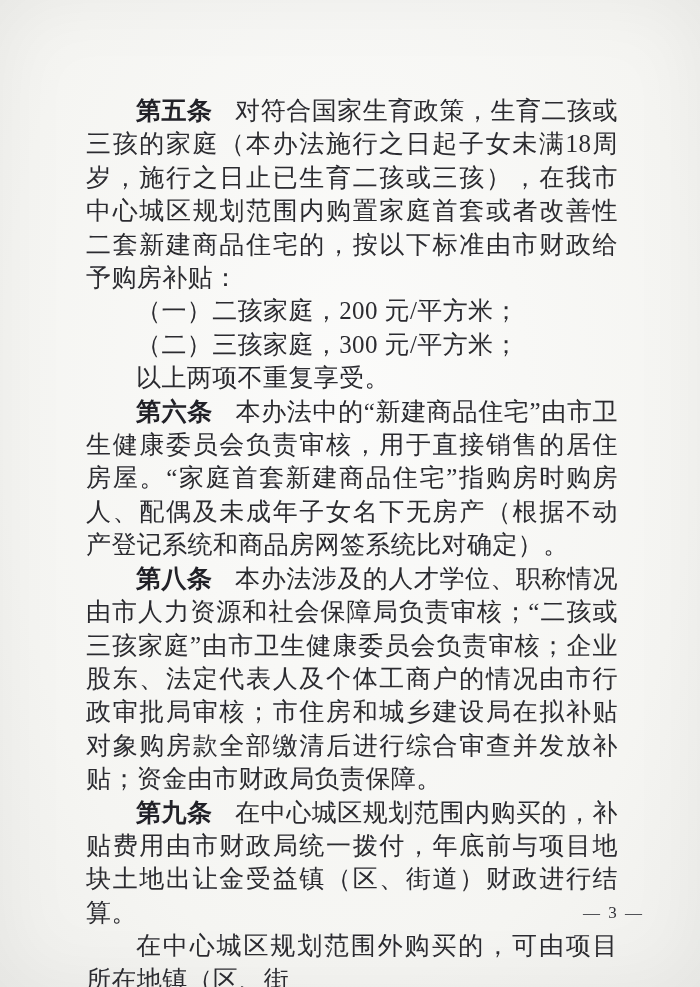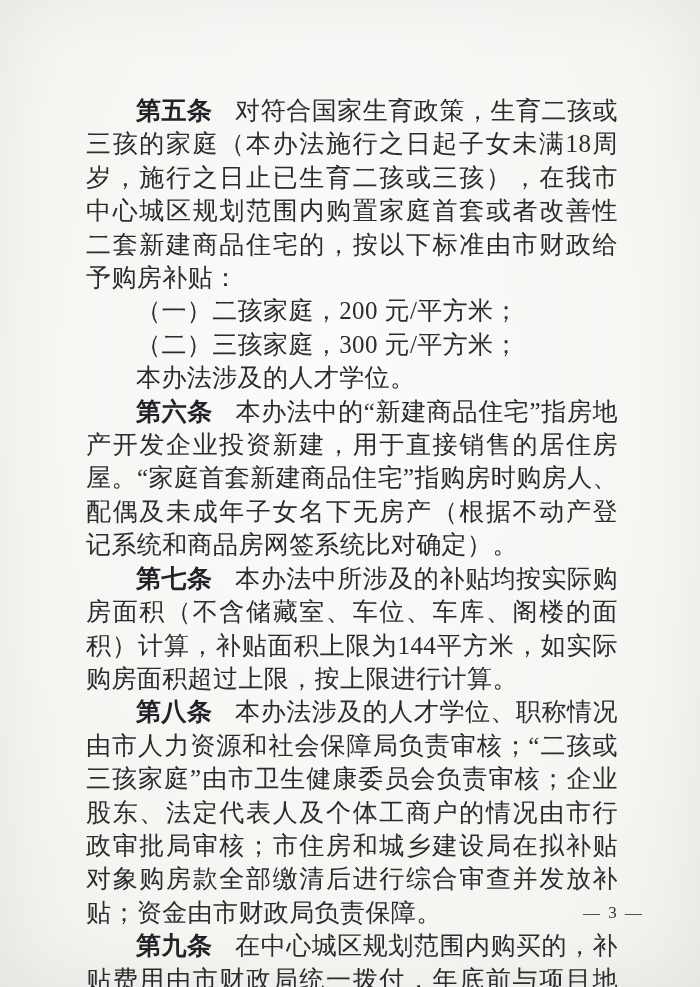--- a/index.html
+++ b/index.html
@@ -58,25 +58,24 @@
 
 <div class="page">
   <div class="content">
 
     <p><span class="term">第五条</span><span>对符合国家生育政策，生育二孩或三孩的家庭（本办法施行之日起子女未满18周岁，施行之日止已生育二孩或三孩），在我市中心城区规划范围内购置家庭首套或者改善性二套新建商品住宅的，按以下标准由市财政给予购房补贴：</span></p>
 
     <p><span class="term"></span><span>（一）二孩家庭，200 元/平方米；</span></p>
 
     <p><span class="term"></span><span>（二）三孩家庭，300 元/平方米；</span></p>
 
-    <p><span class="term"></span><span>本办法涉及的人才学位。</span></p>
+    <p><span class="term"></span><span>以上两项不重复享受。</span></p>
 
-    <p><span class="term">第六条</span><span>本办法中的“新建商品住宅”指房地产开发企业投资新建，用于直接销售的居住房屋。“家庭首套新建商品住宅”指购房时购房人、配偶及未成年子女名下无房产（根据不动产登记系统和商品房网签系统比对确定）。</span></p>
+    <p><span class="term">第六条</span><span>本办法中的“新建商品住宅”由市卫生健康委员会负责审核，用于直接销售的居住房屋。“家庭首套新建商品住宅”指购房时购房人、配偶及未成年子女名下无房产（根据不动产登记系统和商品房网签系统比对确定）。</span></p>
 
-    <p><span class="term">第七条</span><span>本办法中所涉及的补贴均按实际购房面积（不含储藏室、车位、车库、阁楼的面积）计算，补贴面积上限为144平方米，如实际购房面积超过上限，按上限进行计算。</span></p>
 
     <p><span class="term">第八条</span><span>本办法涉及的人才学位、职称情况由市人力资源和社会保障局负责审核；“二孩或三孩家庭”由市卫生健康委员会负责审核；企业股东、法定代表人及个体工商户的情况由市行政审批局审核；市住房和城乡建设局在拟补贴对象购房款全部缴清后进行综合审查并发放补贴；资金由市财政局负责保障。</span></p>
 
     <p><span class="term">第九条</span><span>在中心城区规划范围内购买的，补贴费用由市财政局统一拨付，年底前与项目地块土地出让金受益镇（区、街道）财政进行结算。</span></p>
 
     <p><span class="term"></span><span>在中心城区规划范围外购买的，可由项目所在地镇（区、街</span></p>
 
   </div>
 
   <div class="page-number">— 3 —</div>

